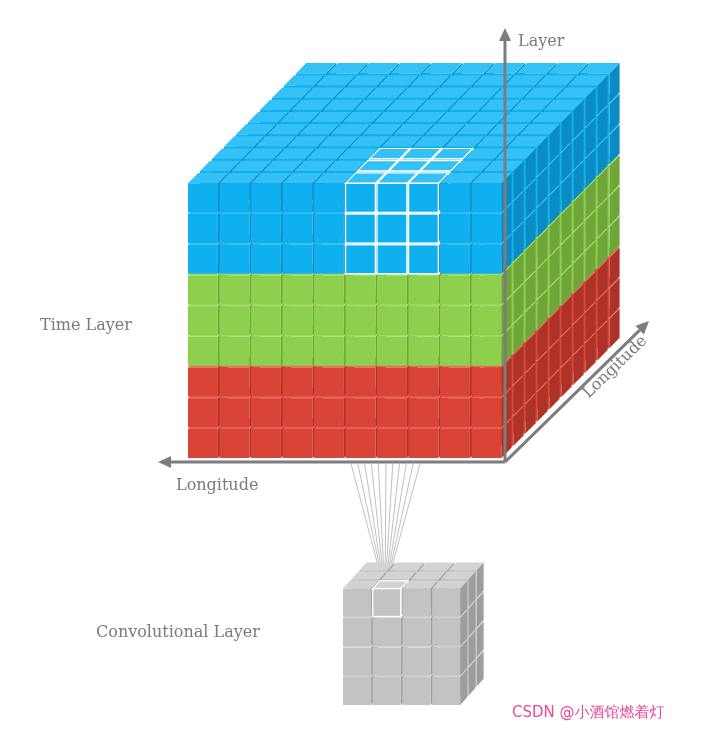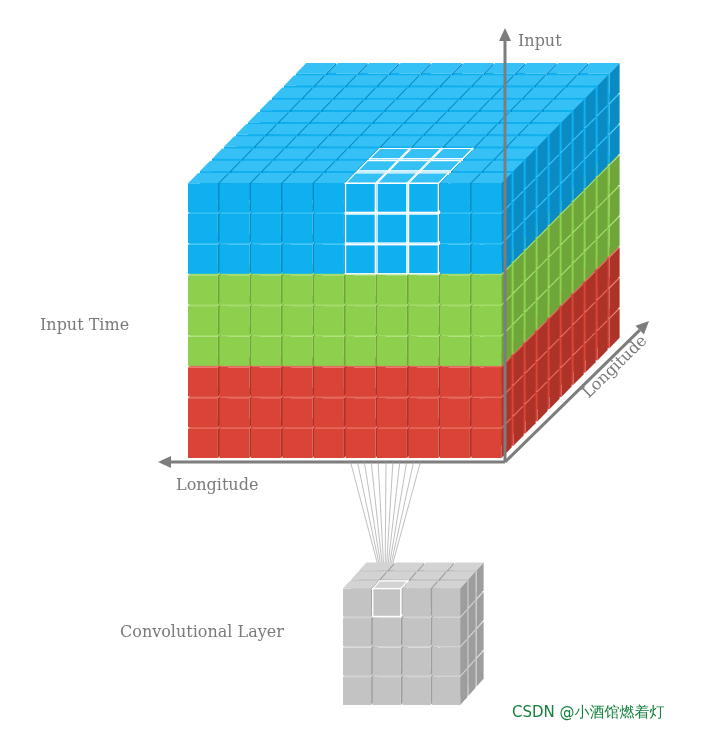--- a/index.html
+++ b/index.html
@@ -1,19 +1,19 @@
 <!DOCTYPE html>
 <html><head>
 <meta charset="utf-8">
 <style>
   html, body { margin:0; padding:0; background:#ffffff; }
   body { width:720px; height:731px; position:relative; overflow:hidden; font-family:"DejaVu Serif", serif; }
   #stage { position:absolute; left:0; top:0; width:720px; height:731px; }
   .label { position:absolute; color:#7a7a7a; font-family:"DejaVu Serif", serif; font-size:16px; white-space:nowrap; }
-  .watermark { position:absolute; color:#15803d; font-family:"DejaVu Sans", sans-serif; font-size:15px; white-space:nowrap; }
+  .watermark { position:absolute; color:#ec4899; font-family:"DejaVu Sans", sans-serif; font-size:15px; white-space:nowrap; }
 </style>
 </head>
 <body>
 
 <svg id="stage" width="720" height="731" viewBox="0 0 720 731" xmlns="http://www.w3.org/2000/svg">
   <g id="input-cube">
       <g>
         <polygon points="609.4,319.1 619.6,308.7 619.6,337.8 609.4,348.2" fill="#ad3328" stroke="none" stroke-width="0"></polygon>
         <polygon points="579.5,319.1 589.7,308.7 619.6,308.7 609.4,319.1" fill="#e86a5e" stroke="none" stroke-width="0"></polygon>
         <rect x="579.5" y="319.1" width="29.9" height="29.1" fill="#d94437" stroke="none" stroke-width="0"></rect>
@@ -1448,18 +1448,18 @@
         <rect x="402.4" y="588.6" width="28.1" height="27.9" fill="#c3c3c3" stroke="none" stroke-width="0"></rect>
       </g>
       <g>
         <polygon points="460.2,588.6 467.2,580.8 467.2,608.7 460.2,616.5" fill="#9d9d9d" stroke="none" stroke-width="0"></polygon>
         <polygon points="432.1,588.6 439.1,580.8 467.2,580.8 460.2,588.6" fill="#d3d3d3" stroke="none" stroke-width="0"></polygon>
         <rect x="432.1" y="588.6" width="28.1" height="27.9" fill="#c3c3c3" stroke="none" stroke-width="0"></rect>
       </g>
     </g>
 </svg>
 
-<div class="label" style="left:518px; top:31px;">Input</div>
+<div class="label" style="left:518px; top:31px;">Layer</div>
 <div class="label" style="left:176px; top:475px;">Longitude</div>
 <div class="label" style="left:578px; top:388px; transform:rotate(-44deg); transform-origin:0 0;">Longitude</div>
-<div class="label" style="left:40px; top:315px;">Input Time</div>
-<div class="label" style="left:120px; top:622px;">Convolutional Layer</div>
+<div class="label" style="left:40px; top:315px;">Time Layer</div>
+<div class="label" style="left:96px; top:622px;">Convolutional Layer</div>
 <div class="watermark" style="left:512px; top:703px;">CSDN @小酒馆燃着灯</div>
 
 </body></html>

